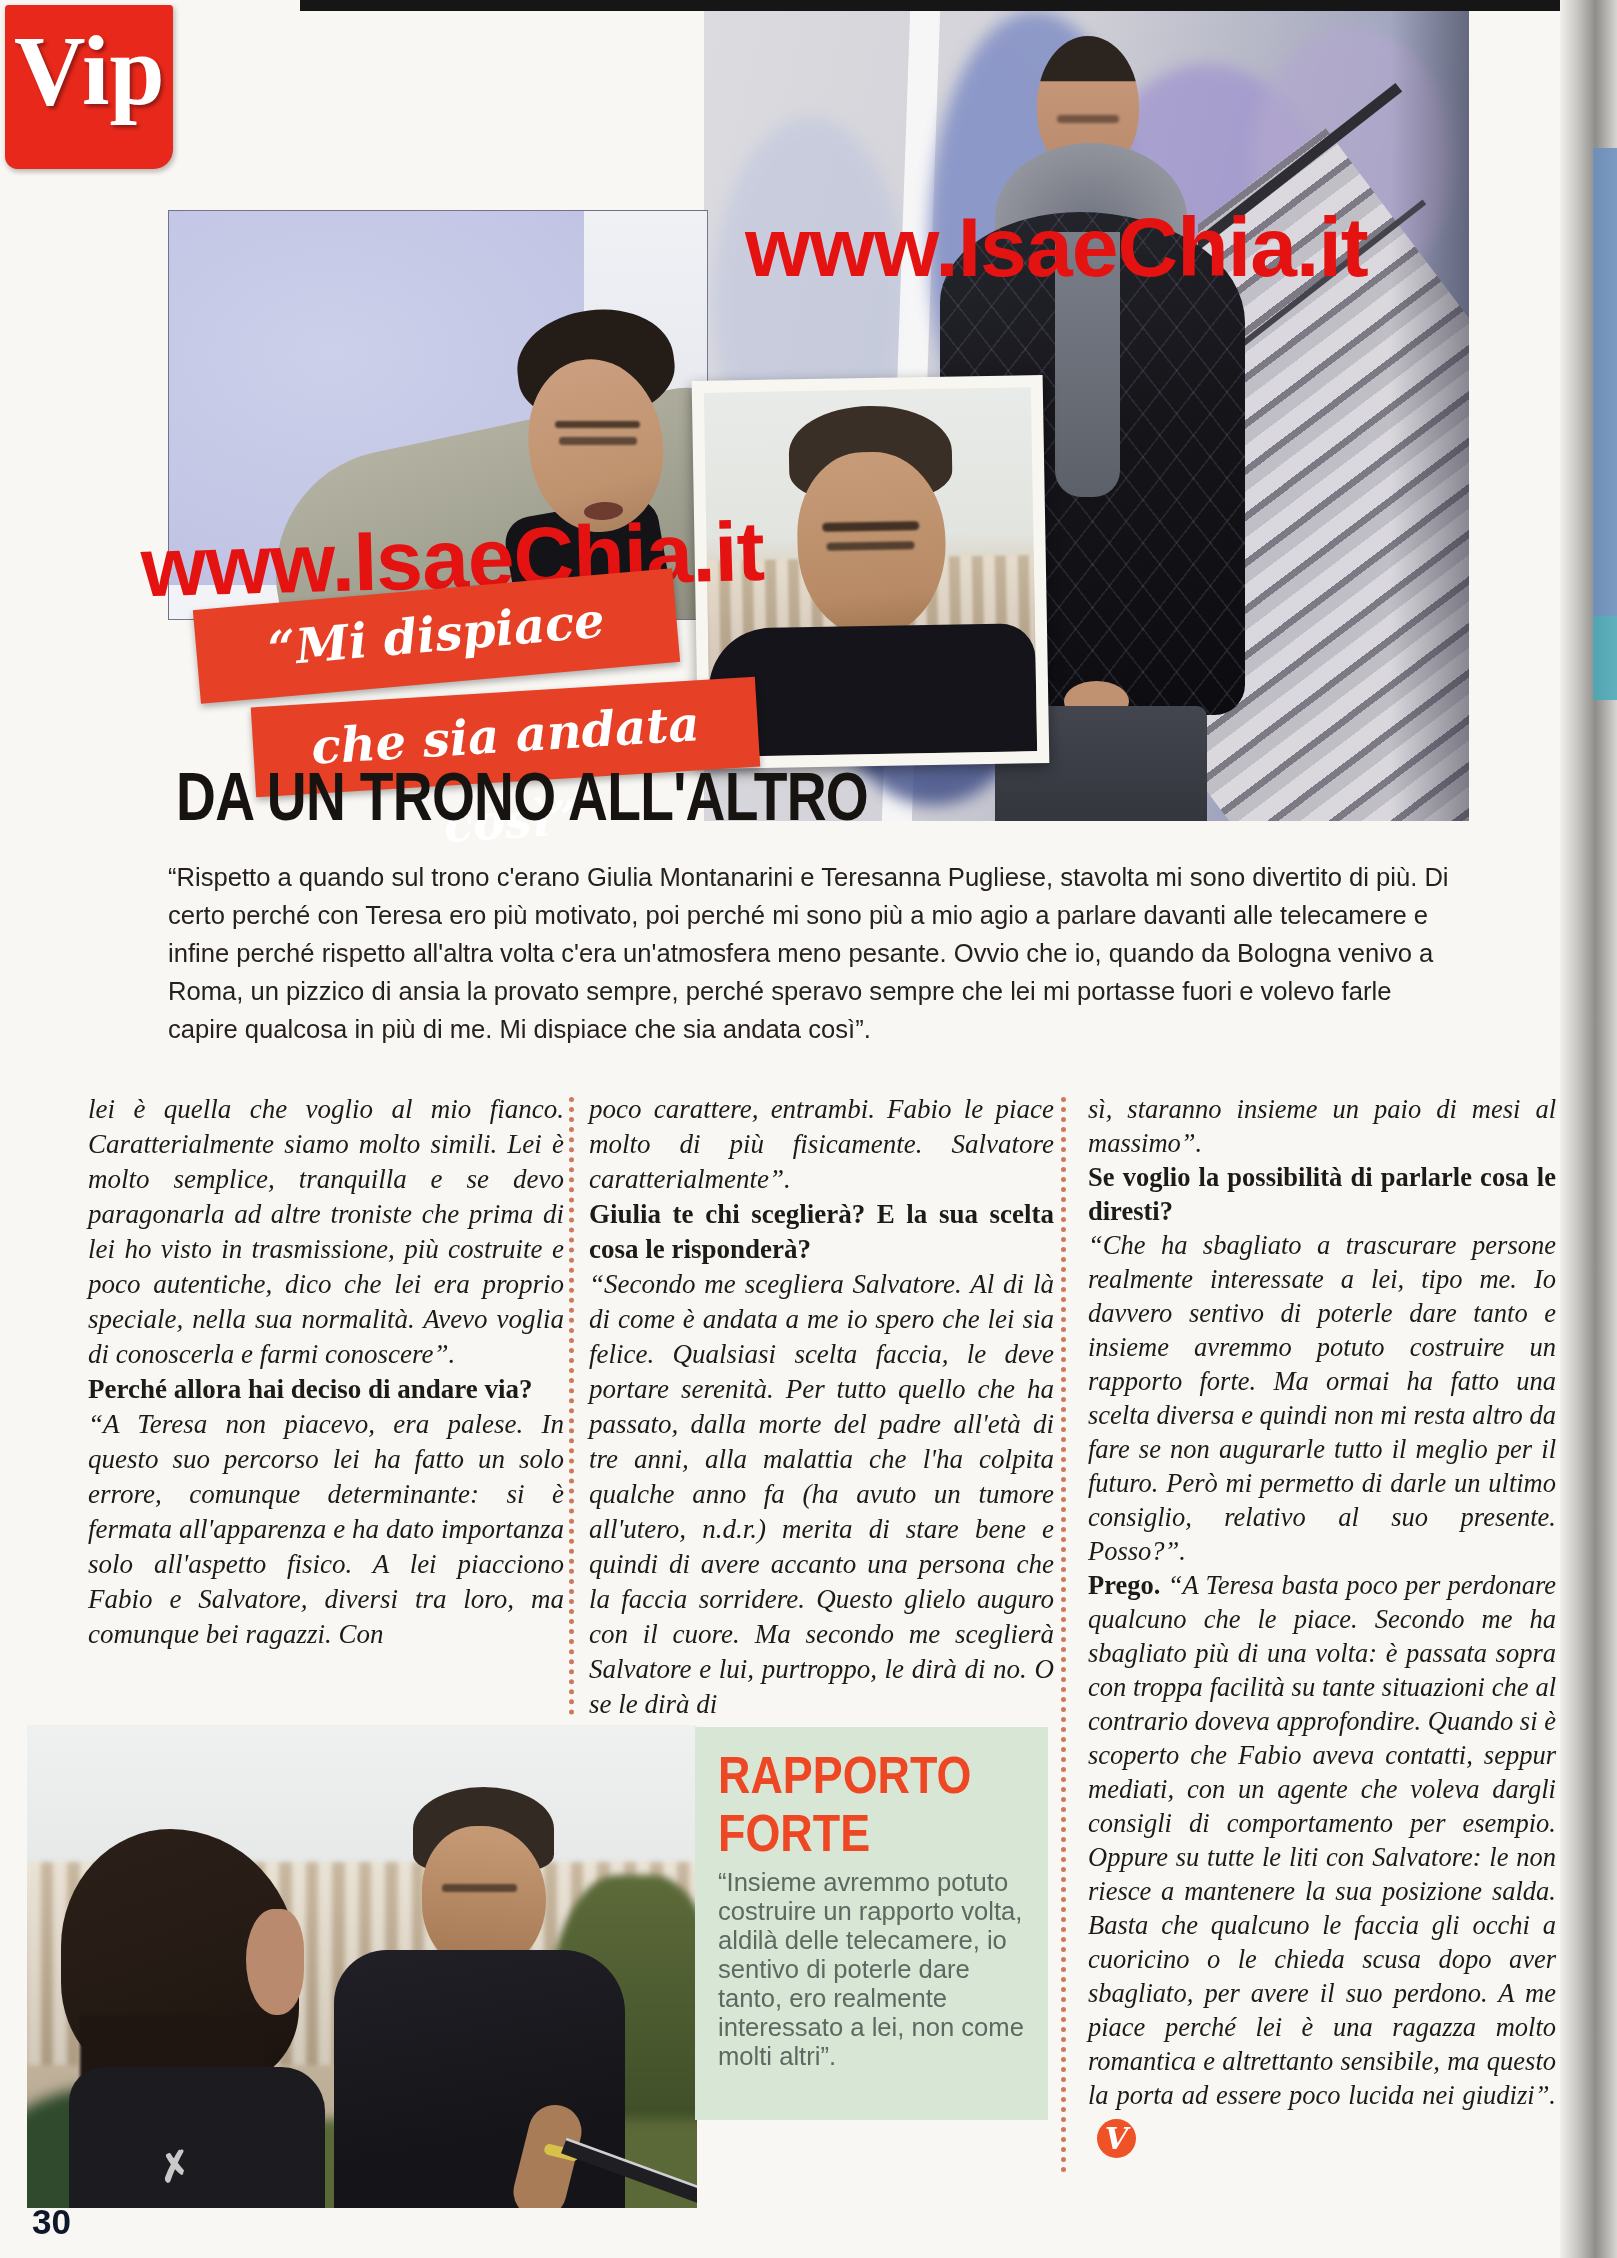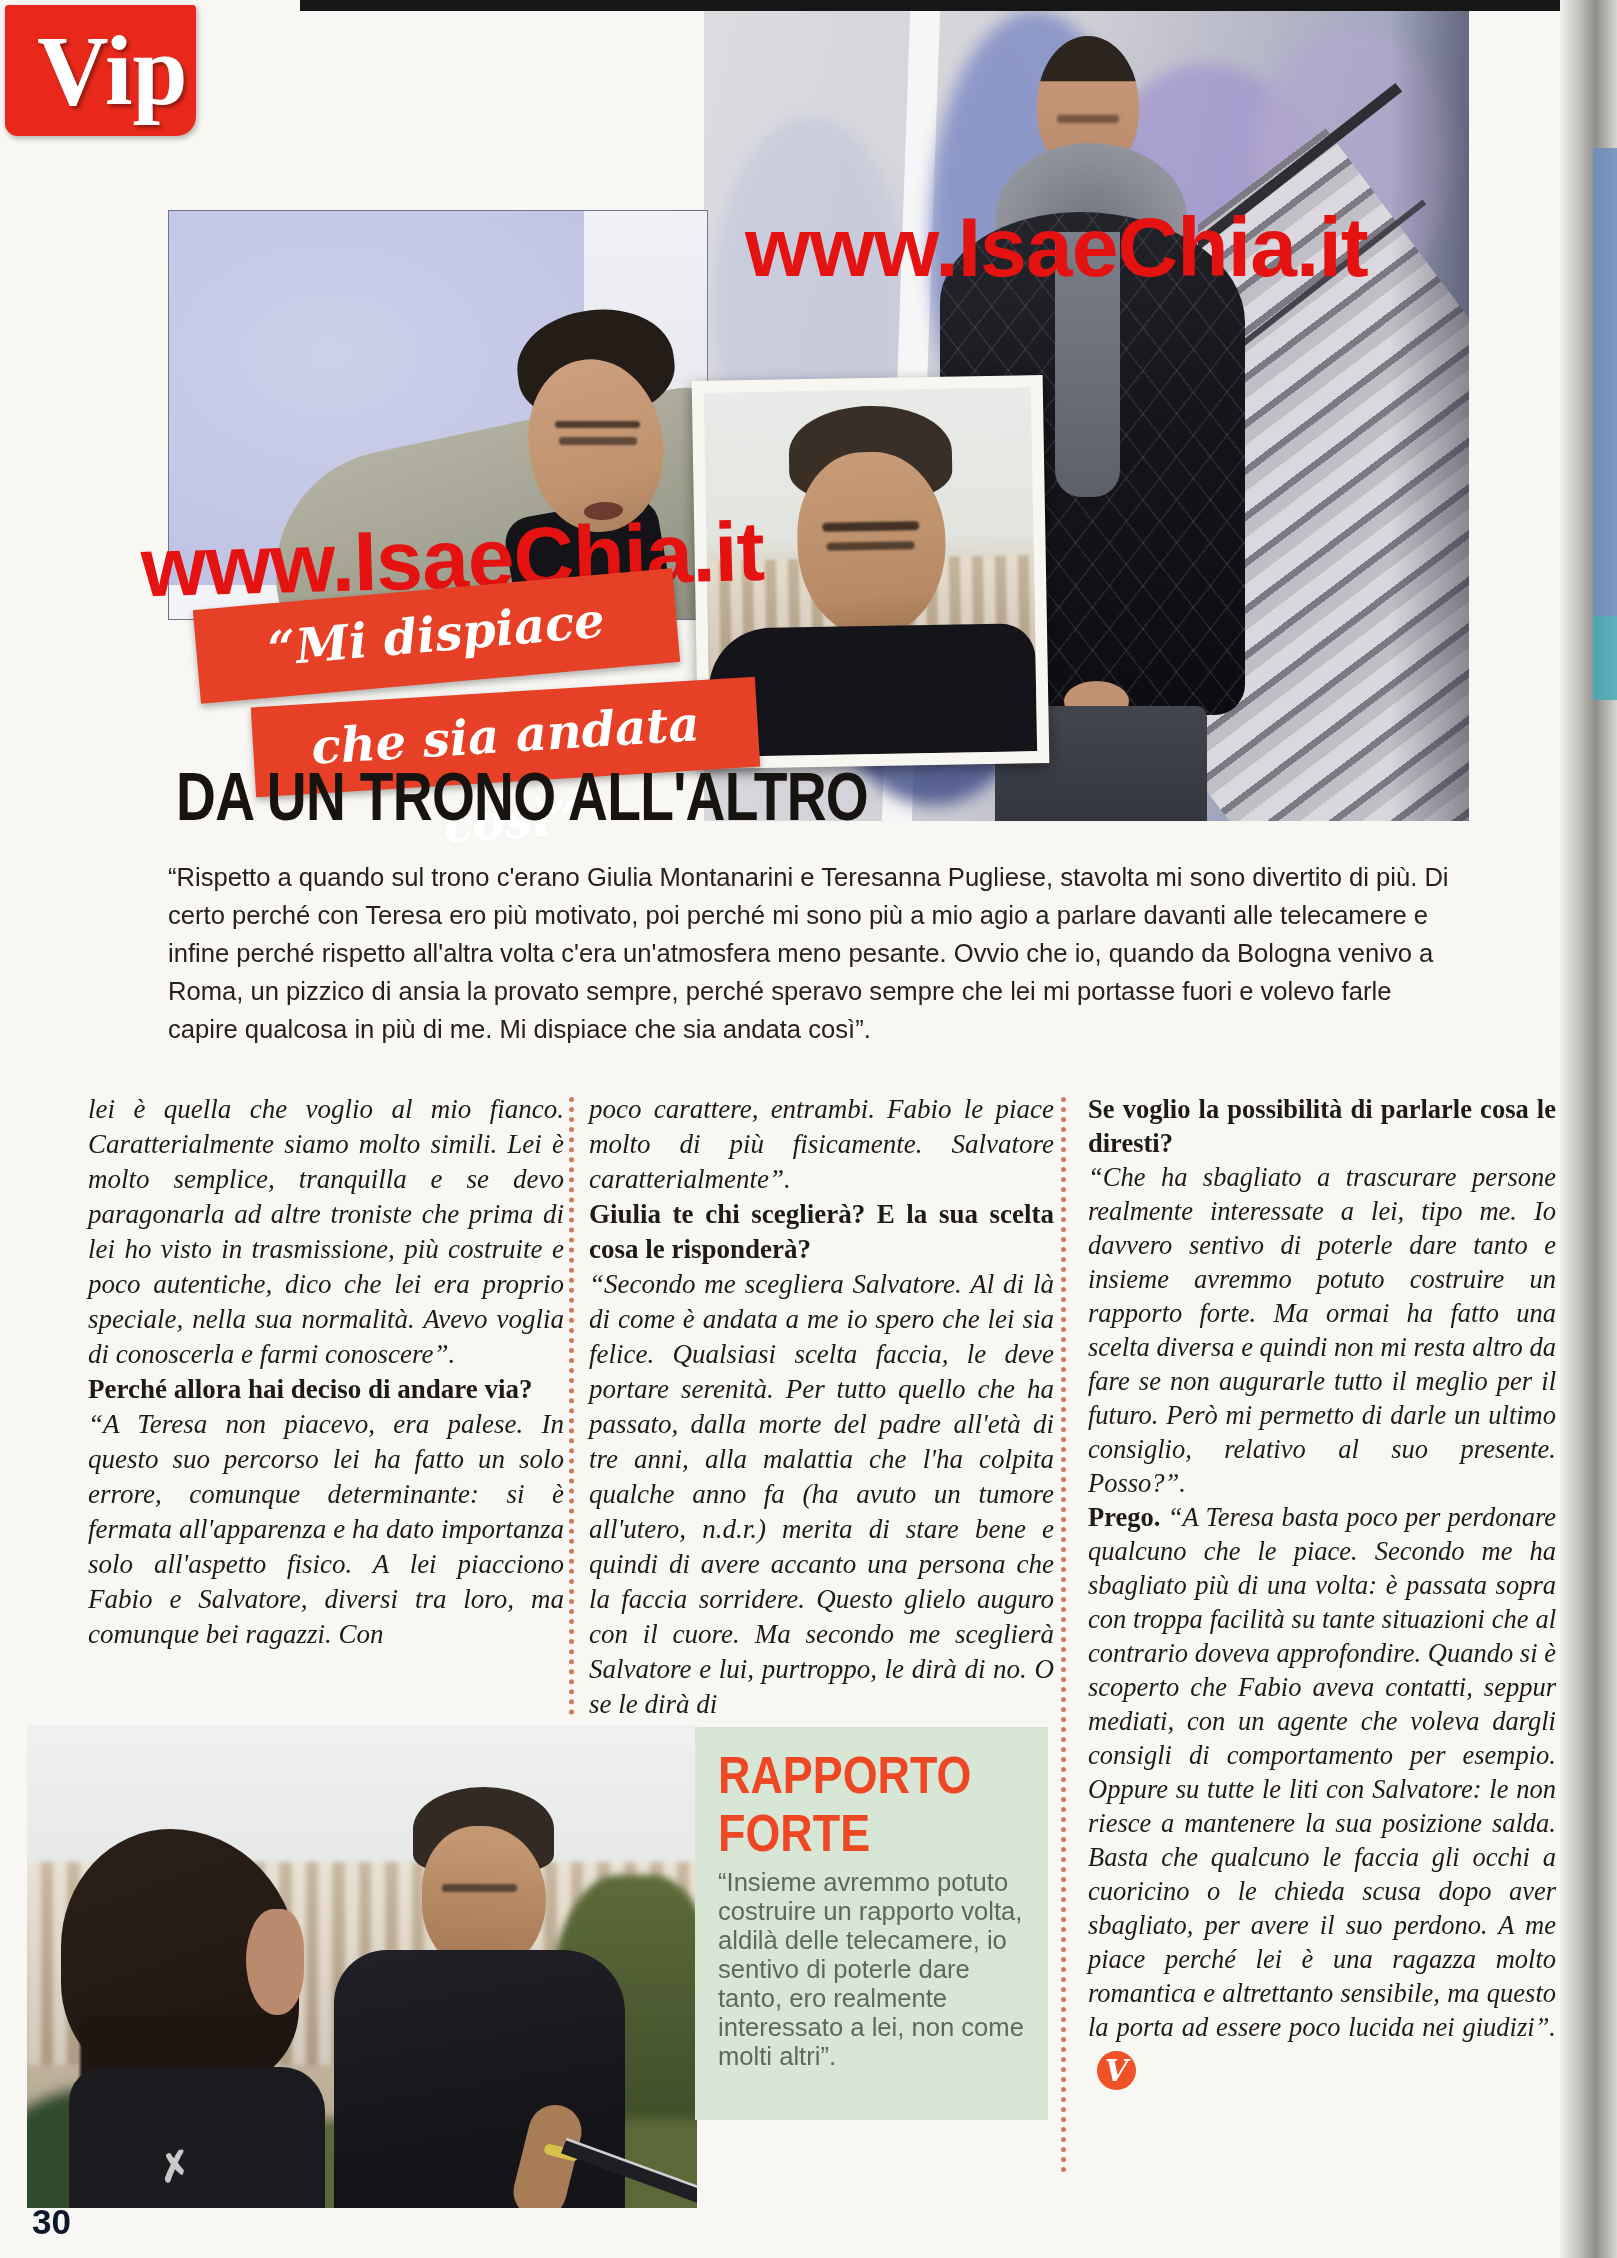--- a/index.html
+++ b/index.html
@@ -8,22 +8,22 @@
   .abs{position:absolute;}
 
   
   .scan-top{left:300px;top:0;width:1317px;height:10.6px;background:#161616;}
   .scan-right{left:1560px;top:0;width:57px;height:2258px;
      background:linear-gradient(90deg,#f1f0ec 0%,#c9c7c3 30%,#908e8b 62%,#b5b3af 82%,#d8d6d2 100%);}
   .scan-blue{left:1593px;top:148px;width:24px;height:468px;background:#6a8fc0;opacity:.85;}
   .scan-teal{left:1593px;top:616px;width:24px;height:84px;background:#49a9b8;opacity:.85;}
 
   
-  .vip-logo{left:5.3px;top:5.3px;width:168px;height:131px;background:#e7281b;border-radius:3.5px 3.5px 19.4px 12.4px;
-            box-shadow:1.8px 2.6px 5.3px rgba(0,0,0,.25);padding-left:23px;}
+  .vip-logo{left:5.3px;top:5.3px;width:168px;height:164px;background:#e7281b;border-radius:3.5px 3.5px 19.4px 12.4px;
+            box-shadow:1.8px 2.6px 5.3px rgba(0,0,0,.25);}
   .vip-logo span{display:block;text-align:center;font-family:"Liberation Serif",serif;font-weight:700;
             font-size:99px;line-height:132px;color:#fff;text-shadow:2.6px 2.6px 3.5px rgba(0,0,0,.35);}
 
   
   .ph-stairs{left:704px;top:10.6px;width:765px;height:810px;overflow:hidden;
      background:linear-gradient(103deg,#dcdbe0 0%,#d2d2d8 38%,#b8b9c8 58%,#9aa0bb 78%,#8288ad 100%);}
   .graf{position:absolute;border-radius:50%;filter:blur(8px);}
   .graf.g1{left:8.8px;top:106px;width:194px;height:371px;background:#b9c2dd;opacity:.5;}
   .graf.g2{left:53px;top:494px;width:229px;height:265px;background:#9aa6cf;opacity:.55;}
   .graf.g3{left:221px;top:35px;width:141px;height:494px;background:#c7c9da;opacity:.5;}
@@ -253,20 +253,21 @@
     <p class="it">“A Teresa non piacevo, era palese. In questo suo percorso lei ha fatto un solo errore, comunque determinante: si è fermata all'apparenza e ha dato importanza solo all'aspetto fisico. A lei piacciono Fabio e Salvatore, diversi tra loro, ma comunque bei ragazzi. Con</p>
   </div>
 
   <div class="abs col col2">
     <p class="it">poco carattere, entrambi. Fabio le piace molto di più fisicamente. Salvatore caratterialmente”.</p>
     <p class="q">Giulia te chi sceglierà? E la sua scelta cosa le risponderà?</p>
     <p class="it">“Secondo me scegliera Salvatore. Al di là di come è andata a me io spero che lei sia felice. Qualsiasi scelta faccia, le deve portare serenità. Per tutto quello che ha passato, dalla morte del padre all'età di tre anni, alla malattia che l'ha colpita qualche anno fa (ha avuto un tumore all'utero, n.d.r.) merita di stare bene e quindi di avere accanto una persona che la faccia sorridere. Questo glielo auguro con il cuore. Ma secondo me sceglierà Salvatore e lui, purtroppo, le dirà di no. O se le dirà di</p>
   </div>
 
   <div class="abs col col3">
+    <p class="it">sì, staranno insieme un paio di mesi al massimo”.</p>
     <p class="q">Se voglio la possibilità di parlarle cosa le diresti?</p>
     <p class="it">“Che ha sbagliato a trascurare persone realmente interessate a lei, tipo me. Io davvero sentivo di poterle dare tanto e insieme avremmo potuto costruire un rapporto forte. Ma ormai ha fatto una scelta diversa e quindi non mi resta altro da fare se non augurarle tutto il meglio per il futuro. Però mi permetto di darle un ultimo consiglio, relativo al suo presente. Posso?”.</p>
     <p><span class="q">Prego.</span> <span class="it">“A Teresa basta poco per perdonare qualcuno che le piace. Secondo me ha sbagliato più di una volta: è passata sopra con troppa facilità su tante situazioni che al contrario doveva approfondire. Quando si è scoperto che Fabio aveva contatti, seppur mediati, con un agente che voleva dargli consigli di comportamento per esempio. Oppure su tutte le liti con Salvatore: le non riesce a mantenere la sua posizione salda. Basta che qualcuno le faccia gli occhi a cuoricino o le chieda scusa dopo aver sbagliato, per avere il suo perdono. A me piace perché lei è una ragazza molto romantica e altrettanto sensibile, ma questo la porta ad essere poco lucida nei giudizi”.</span><span class="endmark">V</span></p>
   </div>
 
   <div class="abs greenbox">
     <div class="gb-title">RAPPORTO</div>
     <div class="gb-title" style="margin-top:0;">FORTE</div>
     <div class="gb-quote">“Insieme avremmo potuto costruire un rapporto volta, aldilà delle telecamere, io sentivo di poterle dare tanto, ero realmente interessato a lei, non come molti altri”.</div>
   </div>

